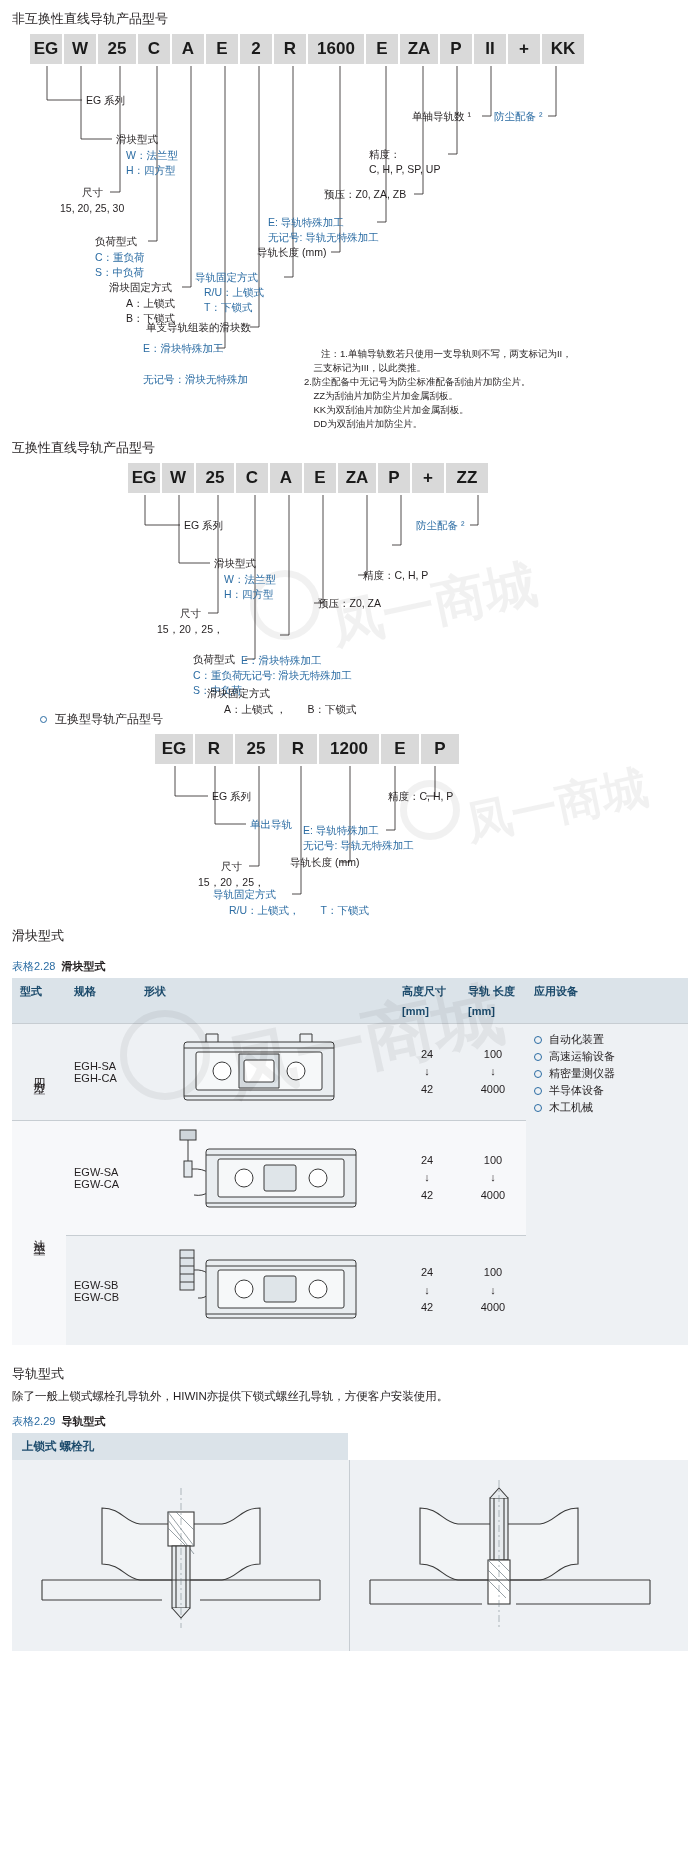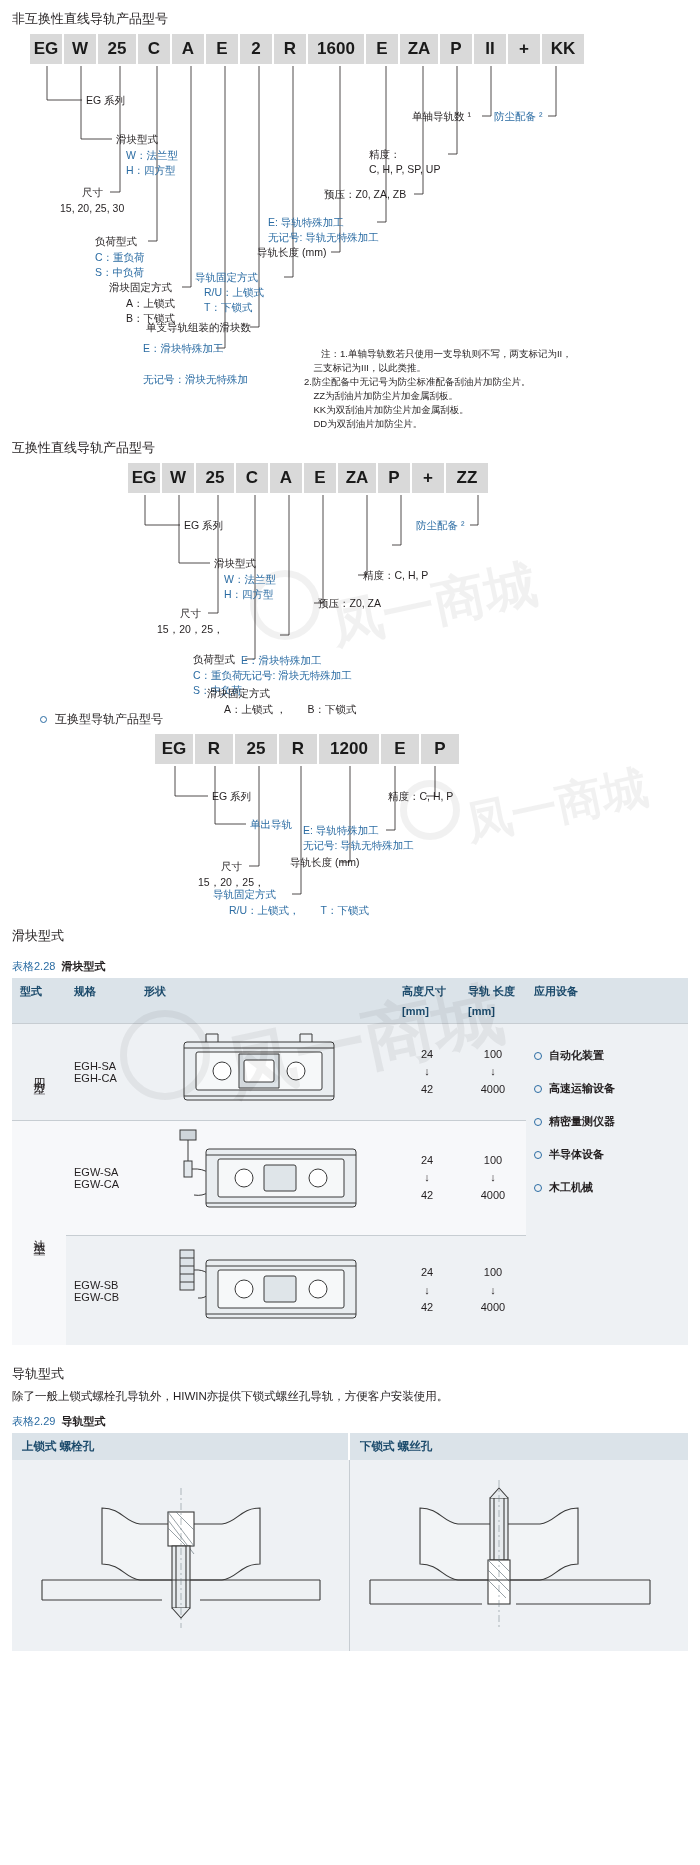--- a/index.html
+++ b/index.html
@@ -110,21 +110,21 @@
     writing-mode:vertical-rl;
     text-orientation:upright;
     letter-spacing:2px;
     font-size:12px;
     margin:0 auto;
     display:block;
     text-align:center;
   }
   .dimcell { text-align:center; line-height:1.6; }
   .applist { list-style:none; margin:0; padding:0; }
-  .applist li { margin:18px 0;font-weight:bold; }
+  .applist li { margin:2px 0; }
   .applist li::before {
     content:"";
     display:inline-block;
     width:6px; height:6px;
     border:1px solid #2b6ca3;
     border-radius:50%;
     margin-right:7px;
     vertical-align:middle;
   }
 
@@ -503,21 +503,20 @@
   <div class="sec-title" style="margin-top:20px;">导轨型式</div>
   <div class="para">除了一般上锁式螺栓孔导轨外，HIWIN亦提供下锁式螺丝孔导轨，方便客户安装使用。</div>
 
   <div class="tbl-caption" style="margin-top:10px;">
     <span class="num">表格2.29</span><b>导轨型式</b>
   </div>
 
   <div class="t229">
     <div class="t229-head">
       <div>上锁式 螺栓孔</div>
-      <div>下锁式 螺丝孔</div>
     </div>
     <div class="t229-body">
       <div>
         <svg width="338" height="180" viewBox="0 0 338 180">
           <g fill="none" stroke="#3a3a3a" stroke-width="1.1">
             <path d="M90,40 C110,40 112,54 128,56 L210,56 C226,54 228,40 248,40
                      L248,96 C228,96 226,110 210,112 L128,112
                      C112,110 110,96 90,96 Z" fill="#f2f4f6"></path>
             <rect x="156," y="0" width="0" height="0"></rect>
             <rect x="156" y="44" width="26" height="34" fill="#ffffff"></rect>

